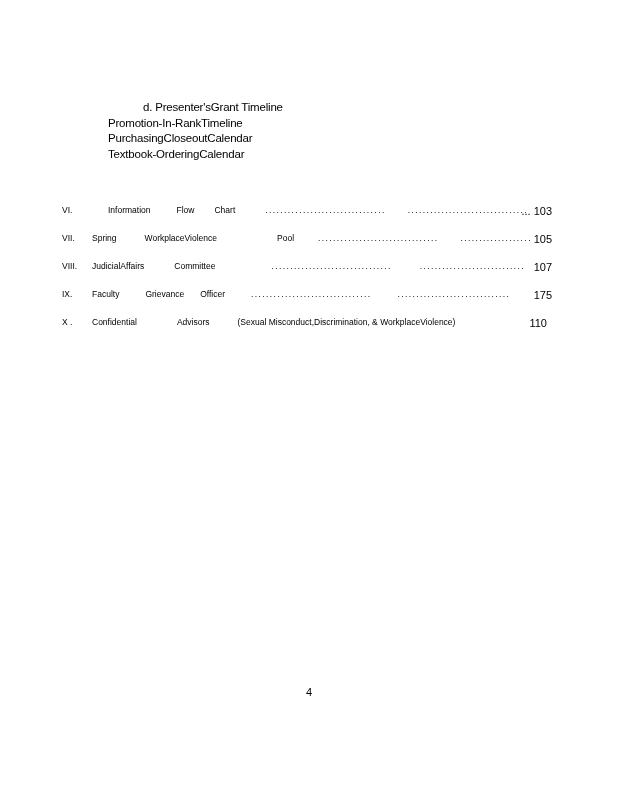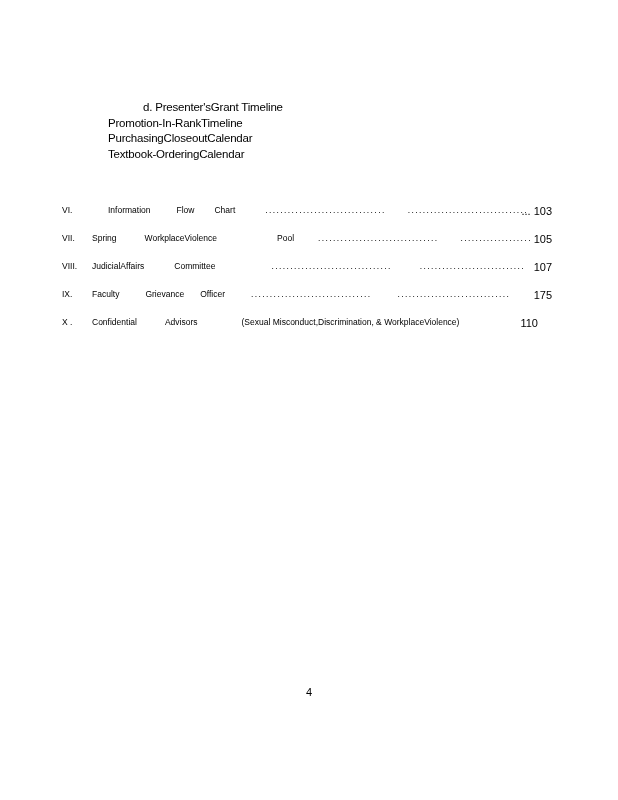--- a/index.html
+++ b/index.html
@@ -103,23 +103,23 @@
   .r3 .dots1 { margin-left: 56px; }
   .r3 .dots2 { margin-left: 28px; }
   .r3 .pg { right: 2px; }
 
   .r4 .t2 { margin-left: 26px; }
   .r4 .t3 { margin-left: 16px; }
   .r4 .dots1 { margin-left: 26px; }
   .r4 .dots2 { margin-left: 26px; }
   .r4 .pg { right: 2px; }
 
-  .r5 .t2 { margin-left: 28px; }
-  .r5 .paren { margin-left: 44px; }
-  .r5 .pg { right: 16px; margin-left: 14px; }
+  .r5 .t2 { margin-left: 40px; }
+  .r5 .paren { margin-left: 28px; }
+  .r5 .pg { right: 7px; margin-left: 14px; }
 
   .page-number {
     position: absolute;
     left: 0;
     right: 0;
     top: 686px;
     text-align: center;
     font-size: 11px;
   }
 </style>

